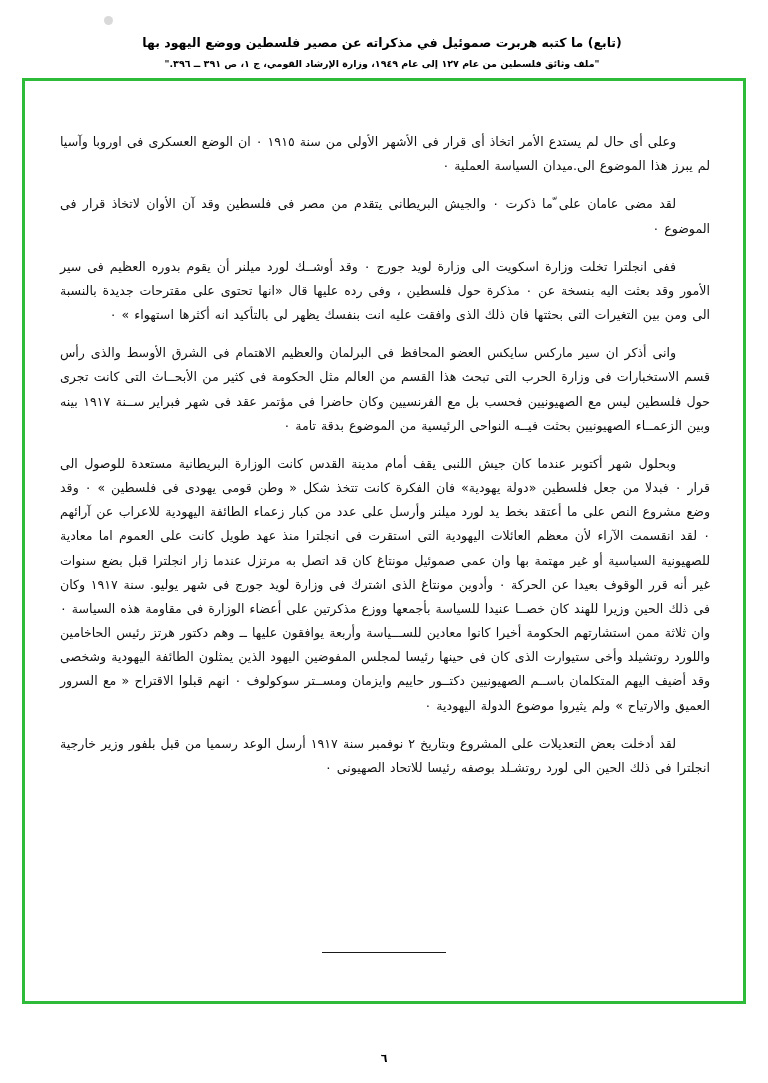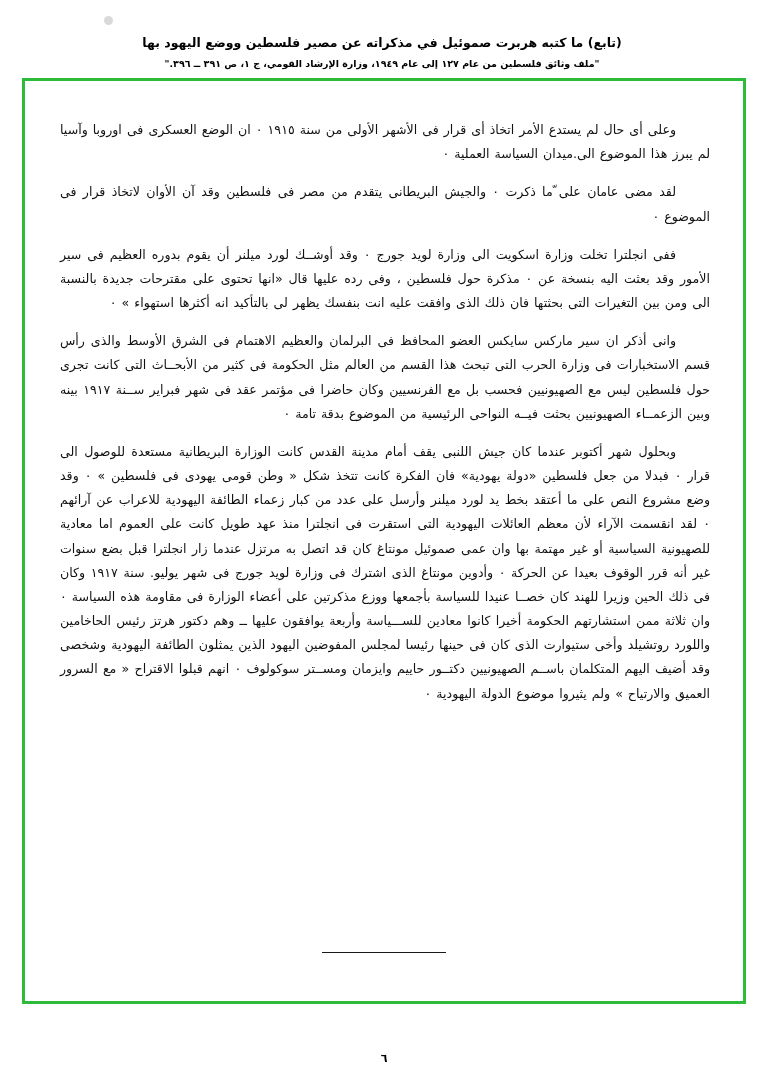--- a/index.html
+++ b/index.html
@@ -72,21 +72,21 @@
     position: absolute;
     top: 118px;
     left: 60px;
     width: 650px;
     direction: rtl;
     text-align: justify;
     text-align-last: right;
   }
 
   p.para {
-    margin: 0 0 14px 0;
+    margin: 12px 0 14px 0;
     font-size: 12.6px;
     line-height: 1.92;
     text-indent: 34px;
     word-spacing: 1px;
     color: #111;
   }
 
   p.para.bold {
     font-weight: normal;
   }
@@ -125,19 +125,20 @@
   </div>
 
   <div class="frame"></div>
 
   <div class="body-text">
     <p class="para">وعلى أى حال لم يستدع الأمر اتخاذ أى قرار فى الأشهر الأولى من سنة ١٩١٥ ٠ ان الوضع العسكرى فى اوروبا وآسيا لم يبرز هذا الموضوع الى.ميدان السياسة العملية ٠</p>
     <p class="para">لقد مضى عامان على ّما ذكرت ٠ والجيش البريطانى يتقدم من مصر فى فلسطين وقد آن الأوان لاتخاذ قرار فى الموضوع ٠</p>
     <p class="para">ففى انجلترا تخلت وزارة اسكويت الى وزارة لويد جورج ٠ وقد أوشــك لورد ميلنر أن يقوم بدوره العظيم فى سير الأمور وقد بعثت اليه بنسخة عن ٠ مذكرة حول فلسطين ، وفى رده عليها قال «انها تحتوى على مقترحات جديدة بالنسبة الى ومن بين التغيرات التى بحثتها فان ذلك الذى وافقت عليه انت بنفسك يظهر لى بالتأكيد انه أكثرها استهواء » ٠</p>
     <p class="para">وانى أذكر ان سير ماركس سايكس العضو المحافظ فى البرلمان والعظيم الاهتمام فى الشرق الأوسط والذى رأس قسم الاستخبارات فى وزارة الحرب التى تبحث هذا القسم من العالم مثل الحكومة فى كثير من الأبحــاث التى كانت تجرى حول فلسطين ليس مع الصهيونيين فحسب بل مع الفرنسيين وكان حاضرا فى مؤتمر عقد فى شهر فبراير ســنة ١٩١٧ بينه وبين الزعمــاء الصهيونيين بحثت فيــه النواحى الرئيسية من الموضوع بدقة تامة ٠</p>
     <p class="para bold">وبحلول شهر أكتوبر عندما كان جيش اللنبى يقف أمام مدينة القدس كانت الوزارة البريطانية مستعدة للوصول الى قرار ٠ فبدلا من جعل فلسطين «دولة يهودية» فان الفكرة كانت تتخذ شكل « وطن قومى يهودى فى فلسطين » ٠ وقد وضع مشروع النص على ما أعتقد بخط يد لورد ميلنر وأرسل على عدد من كبار زعماء الطائفة اليهودية للاعراب عن آرائهم ٠ لقد انقسمت الآراء لأن معظم العائلات اليهودية التى استقرت فى انجلترا منذ عهد طويل كانت على العموم اما معادية للصهيونية السياسية أو غير مهتمة بها وان عمى صموئيل مونتاغ كان قد اتصل به مرتزل عندما زار انجلترا قبل بضع سنوات غير أنه قرر الوقوف بعيدا عن الحركة ٠ وأدوين مونتاغ الذى اشترك فى وزارة لويد جورج فى شهر يوليو. سنة ١٩١٧ وكان فى ذلك الحين وزيرا للهند كان خصــا عنيدا للسياسة بأجمعها ووزع مذكرتين على أعضاء الوزارة فى مقاومة هذه السياسة ٠ وان ثلاثة ممن استشارتهم الحكومة أخيرا كانوا معادين للســـياسة وأربعة يوافقون عليها ــ وهم دكتور هرتز رئيس الحاخامين واللورد روتشيلد وأخى ستيوارت الذى كان فى حينها رئيسا لمجلس المفوضين اليهود الذين يمثلون الطائفة اليهودية وشخصى وقد أضيف اليهم المتكلمان باســم الصهيونيين دكتــور حاييم وايزمان ومســتر سوكولوف ٠ انهم قبلوا الاقتراح « مع السرور العميق والارتياح » ولم يثيروا موضوع الدولة اليهودية ٠</p>
+    <p class="para">لقد أدخلت بعض التعديلات على المشروع وبتاريخ ٢ نوفمبر سنة ١٩١٧ أرسل الوعد رسميا من قبل بلفور وزير خارجية انجلترا فى ذلك الحين الى لورد روتشـلد بوصفه رئيسا للاتحاد الصهيونى ٠</p>
   </div>
 
   <div class="rule"></div>
 
   <div class="page-number">٦</div>
 
 </div>
 
 </body></html>

